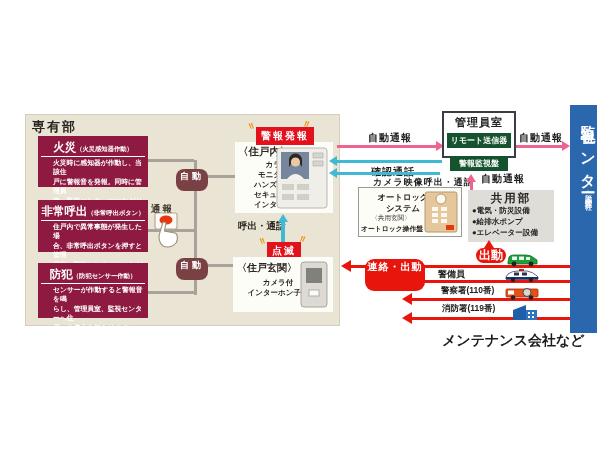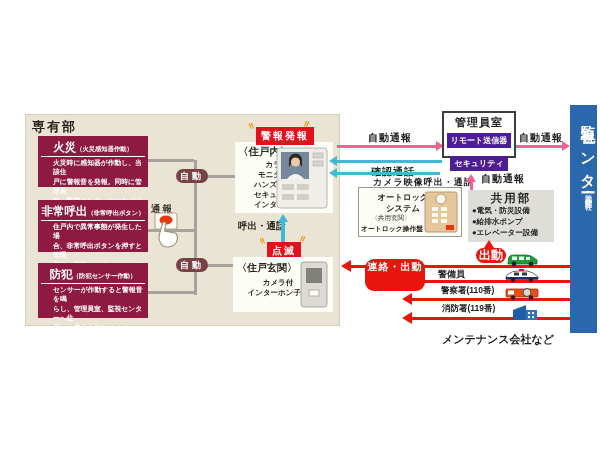--- a/index.html
+++ b/index.html
@@ -11,21 +11,21 @@
   .panel{left:25px;top:114px;width:313px;height:210px;background:#e9e4d3;border:1px solid #d6cfbc;}
   .panel-title{left:32px;top:118px;font-size:13px;font-weight:bold;color:#2b2520;letter-spacing:2px;}
   
   .crimson{left:38px;width:110px;background:#8e1a42;color:#fff;box-sizing:border-box;padding:1px 3px 2px;}
   .cr-titlerow{border-bottom:1px solid #fff;text-align:center;padding-bottom:1px;white-space:nowrap;}
   .cr-title{font-family:"Liberation Serif","DejaVu Serif",serif;font-weight:bold;font-size:11.5px;}
   .cr-sub{font-size:6.3px;font-weight:bold;}
   .cr-body{font-size:6.8px;font-weight:bold;line-height:1.38;margin-top:1px;letter-spacing:0;}
   
   .gline{position:absolute;background:#a9a29a;}
-  .oval-auto{position:absolute;width:32px;height:14px;background:#7a4145;border-radius:8px;
+  .oval-auto{position:absolute;width:32px;height:22px;background:#7a4145;border-radius:8px;
              color:#fff;font-size:9px;font-weight:bold;text-align:center;line-height:14px;letter-spacing:3px;}
   .lbl-tsuho{left:151px;top:203px;font-size:9.5px;font-weight:bold;color:#3a332b;letter-spacing:2px;}
   
   .whitebox{background:#fdfdf8;}
   .redlabel{position:absolute;background:#e3111c;color:#fff;font-weight:bold;padding:2px 5px 2px;letter-spacing:2px;}
   .spark{position:absolute;color:#f0940a;font-weight:bold;font-size:11px;}
   .loc{font-weight:bold;color:#2b2520;}
   .devtext{font-size:7.5px;font-weight:bold;text-align:center;line-height:1.32;color:#2b2520;}
   
   .pinkline{position:absolute;background:#ee6490;}
@@ -35,21 +35,21 @@
   .tr-pink-right{border-top:5px solid transparent;border-bottom:5px solid transparent;border-left:8px solid #ee6490;}
   .tr-pink-up{border-left:5px solid transparent;border-right:5px solid transparent;border-bottom:8px solid #ee6490;}
   .tr-cyan-left{border-top:5px solid transparent;border-bottom:5px solid transparent;border-right:8px solid #3fb9d4;}
   .tr-cyan-up{border-left:5px solid transparent;border-right:5px solid transparent;border-bottom:8px solid #3fb9d4;}
   .tr-red-left{border-top:6px solid transparent;border-bottom:6px solid transparent;border-right:10px solid #e8150c;}
   .tr-red-up{border-left:5px solid transparent;border-right:5px solid transparent;border-bottom:8px solid #e8150c;}
   .flowlbl{position:absolute;font-size:10px;font-weight:bold;color:#1d1d1d;letter-spacing:1px;}
   
   .mgr{left:442px;top:111px;width:74px;height:47px;background:#fff;border:2px solid #3c3c46;box-sizing:border-box;text-align:center;}
   .mgr-title{font-size:11px;font-weight:bold;margin-top:2px;letter-spacing:1px;}
-  .bluebox{background:#4c1d95;color:#fff;font-size:8px;font-weight:bold;height:15px;line-height:15px;margin:3px auto 8px;}
+  .bluebox{background:#14532d;color:#fff;font-size:8px;font-weight:bold;height:15px;line-height:15px;margin:3px auto 8px;}
   
   .autolock{left:358px;top:187px;width:104px;height:50px;background:#fdfdf8;border:1px solid #9a9a94;box-sizing:border-box;}
   .common{left:468px;top:190px;width:86px;height:52px;background:#deddd8;box-sizing:border-box;}
   .common-title{text-align:center;font-size:11.5px;font-weight:bold;margin-top:1px;letter-spacing:2px;}
   .common-item{font-size:7.6px;font-weight:bold;margin-left:4px;line-height:1.42;}
   .oval-red{position:absolute;background:#e8150c;color:#fff;font-weight:bold;text-align:center;border-radius:9px;}
   .resp{position:absolute;font-weight:bold;color:#1d1d1d;}
   
   .vbar{left:570px;top:105px;width:27px;height:228px;background:#2b67ac;color:#fff;
         writing-mode:vertical-rl;text-align:left;box-sizing:border-box;padding-top:8px;}
@@ -141,21 +141,21 @@
     <rect x="9" y="29" width="10" height="6" fill="#fcfbf6" stroke="#999" stroke-width="0.7"></rect>
   </svg>
 
   <div class="pinkline" style="left:337px;top:145px;width:100px;height:3px;"></div>
   <div class="tri tr-pink-right" style="left:436px;top:141px;"></div>
   <div class="flowlbl" style="left:368px;top:131px;">自動通報</div>
 
   <div class="abs mgr">
     <div class="mgr-title">管理員室</div>
     <div class="bluebox" style="width:64px;">リモート送信器</div>
-    <div class="bluebox" style="width:58px;margin-top:6px;">セキュリティ</div>
+    <div class="bluebox" style="width:58px;margin-top:6px;">警報監視盤</div>
   </div>
 
   <div class="pinkline" style="left:516px;top:145px;width:48px;height:3px;"></div>
   <div class="tri tr-pink-right" style="left:562px;top:141px;"></div>
   <div class="flowlbl" style="left:519px;top:131px;">自動通報</div>
 
   <div class="cyanline" style="left:336px;top:160px;width:106px;height:3px;"></div>
   <div class="tri tr-cyan-left" style="left:329px;top:156px;"></div>
   <div class="flowlbl" style="left:371px;top:165px;">確認通話</div>
 
@@ -204,21 +204,21 @@
   <div class="redline" style="left:410px;top:280px;width:160px;height:3px;"></div>
   <div class="tri tr-red-left" style="left:402px;top:275px;"></div>
   <div class="resp" style="left:441px;top:285px;font-size:8.5px;">警察署(110番)</div>
 
   <div class="redline" style="left:410px;top:298px;width:160px;height:3px;"></div>
   <div class="tri tr-red-left" style="left:402px;top:293px;"></div>
   <div class="resp" style="left:442px;top:303px;font-size:8.5px;">消防署(119番)</div>
 
   <div class="redline" style="left:410px;top:317px;width:160px;height:3px;"></div>
   <div class="tri tr-red-left" style="left:402px;top:312px;"></div>
-  <div class="resp" style="left:442px;top:332px;font-size:11px;text-align:right;">メンテナンス会社など</div>
+  <div class="resp" style="left:442px;top:332px;font-size:14px;text-align:right;">メンテナンス会社など</div>
 
   <svg class="abs" style="left:506px;top:252px;" width="33" height="15" viewBox="0 0 33 15">
     <path d="M2 10 L3 5 Q4 3 8 3 L20 3 Q25 3 28 6 L31 8 L31 12 L2 12 Z" fill="#1f9e3c" stroke="#0e6e26" stroke-width="0.8"></path>
     <rect x="6" y="4.5" width="5" height="3.5" fill="#eaf6ee"></rect>
       <rect x="13" y="4.5" width="5" height="3.5" fill="#eaf6ee"></rect>
       <rect x="20" y="5" width="4" height="3" fill="#eaf6ee"></rect>
     <circle cx="8" cy="12" r="2.4" fill="#222"></circle>
       <circle cx="25" cy="12" r="2.4" fill="#222"></circle>
   </svg>
   <svg class="abs" style="left:505px;top:269px;" width="34" height="13" viewBox="0 0 34 13">

